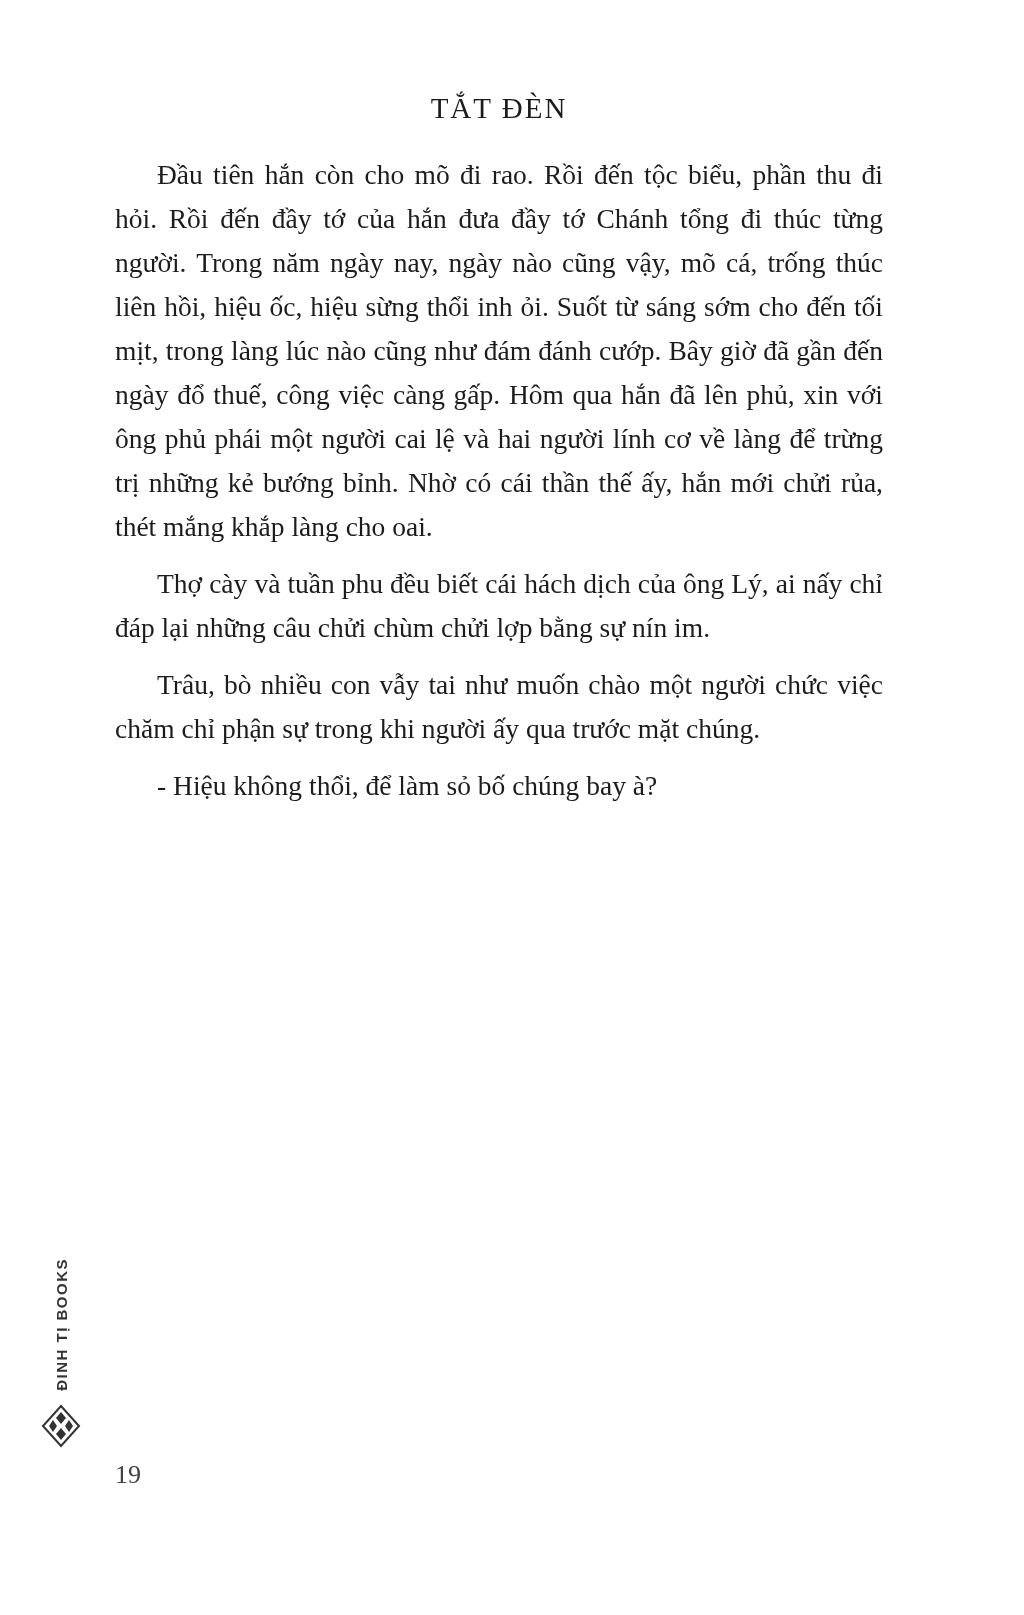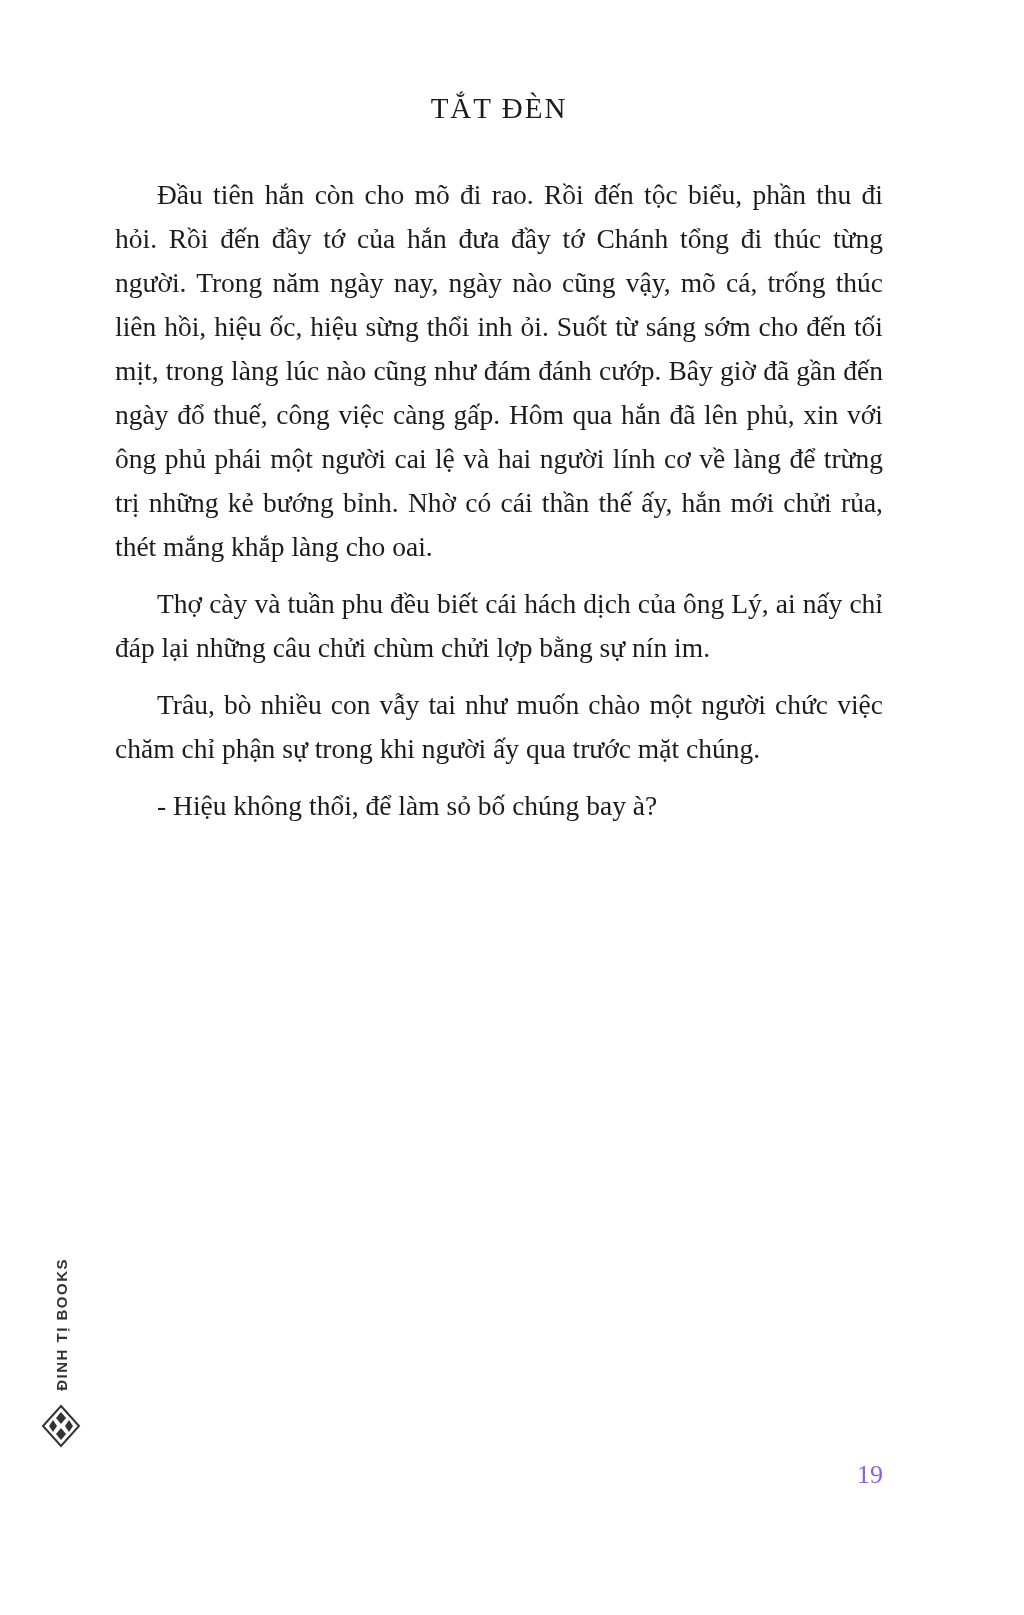--- a/index.html
+++ b/index.html
@@ -16,37 +16,37 @@
     position: absolute;
     left: 115px;
     top: 92px;
     width: 768px;
   }
   .book-title {
     text-align: center;
     font-size: 29px;
     font-weight: normal;
     letter-spacing: 2px;
-    margin: 0 0 48px 0;
+    margin: 0 0 28px 0;
   }
   .content p {
     font-size: 27.5px;
     line-height: 44px;
     text-align: justify;
     text-indent: 42px;
     margin: 0 0 13px 0;
   }
   .page-number {
     position: absolute;
     left: 115px;
     width: 768px;
     top: 1460px;
-    text-align: right;
+    text-align: left;
     font-size: 26px;
-    color: #8b5cf6;
+    color: #404040;
   }
   .publisher {
     position: absolute;
     left: 38px;
     top: 1258px;
     width: 46px;
     display: flex;
     flex-direction: column;
     align-items: center;
     gap: 12px;

